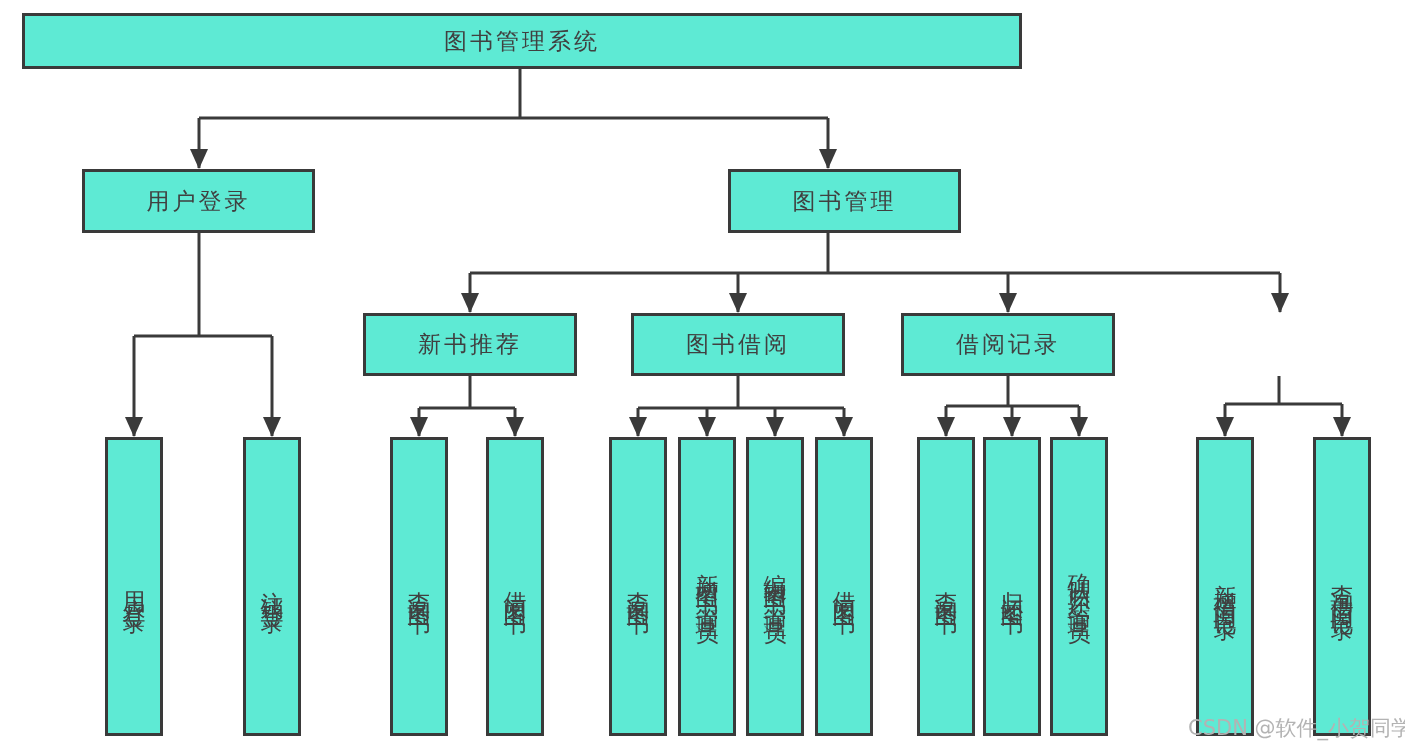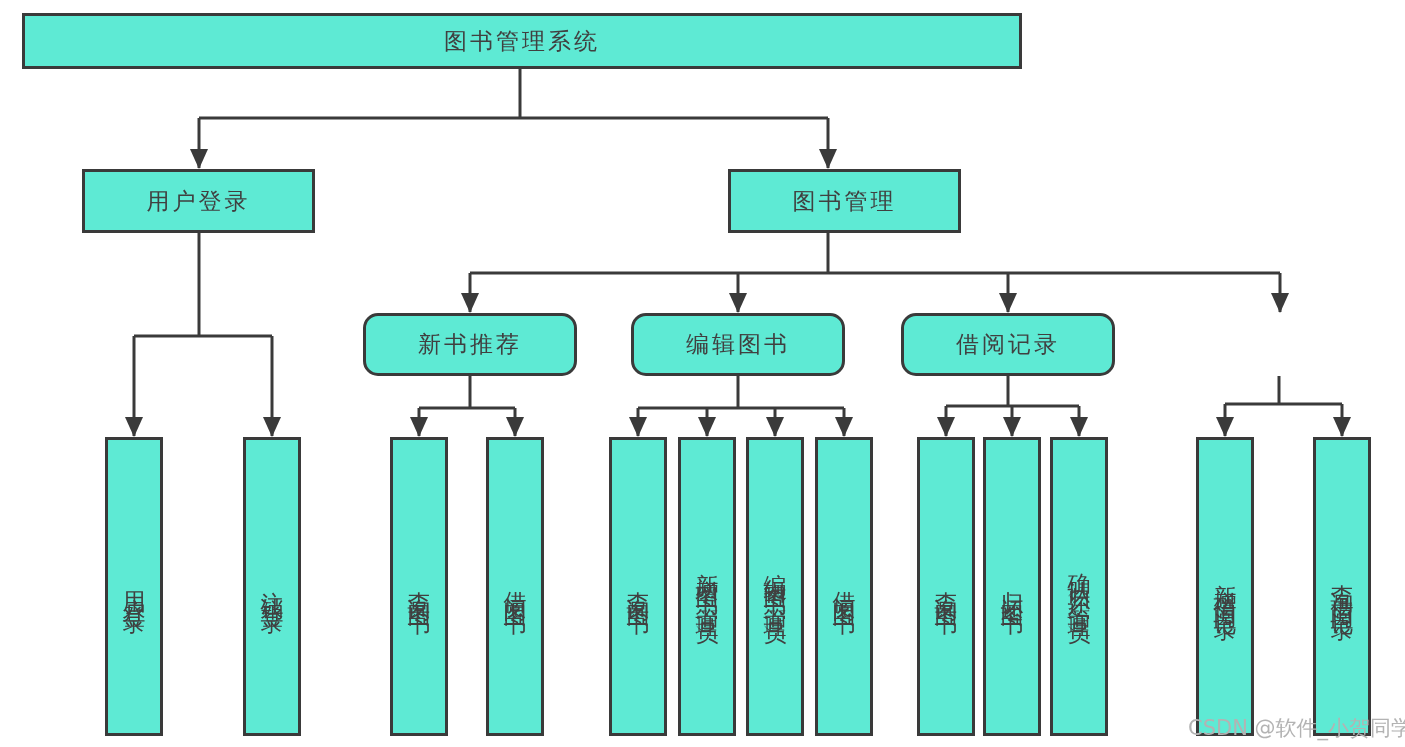--- a/index.html
+++ b/index.html
@@ -47,21 +47,21 @@
     font-size:23px;
     letter-spacing:7px;
     line-height:1;
   }
   
   .n-root{left:22px;top:13px;width:1000px;height:56px;}
   
   .n-user-login{left:82px;top:169px;width:233px;height:64px;}
   .n-book-mgmt{left:716px;top:169px;width:233px;height:64px;margin-left:12px;}
   
-  .n-l3{top:313px;width:214px;height:63px;border-radius:15px;}
+  .n-l3{top:313px;width:214px;height:63px;}
   .n-new-book{left:363px;}
   .n-book-borrow{left:631px;}
   .n-cur-borrow{left:901px;}
   .n-borrow-rec{left:1172px;}
   
   .leaf{top:437px;width:58px;height:299px;}
   .lf1{left:105px;}  .lf2{left:243px;}
   .lf3{left:390px;}  .lf4{left:486px;}
   .lf5{left:609px;}  .lf6{left:678px;}
   .lf7{left:746px;}  .lf8{left:815px;}
@@ -132,21 +132,21 @@
       <line x1="1342" y1="404" x2="1342" y2="436" marker-end="url(#arr)"></line>
     </g>
   </svg>
 
   <div class="node h n-root">图书管理系统</div>
 
   <div class="node h n-user-login">用户登录</div>
   <div class="node h n-book-mgmt">图书管理</div>
 
   <div class="node h n-l3 n-new-book">新书推荐</div>
-  <div class="node h n-l3 n-book-borrow">编辑图书</div>
+  <div class="node h n-l3 n-book-borrow">图书借阅</div>
   <div class="node h n-l3 n-cur-borrow">借阅记录</div>
 
   <div class="node v leaf lf1">用户登录</div>
   <div class="node v leaf lf2">注销登录</div>
   <div class="node v leaf lf3">查询图书</div>
   <div class="node v leaf lf4">借阅图书</div>
   <div class="node v leaf lf5">查询图书</div>
   <div class="node v leaf lf6">新增图书（管理员）</div>
   <div class="node v leaf lf7">编辑图书（管理员）</div>
   <div class="node v leaf lf8">借阅图书</div>

